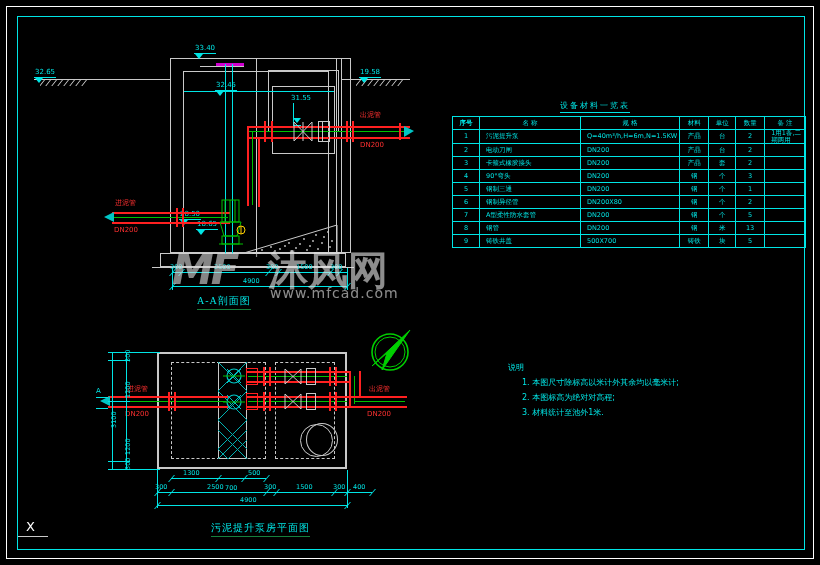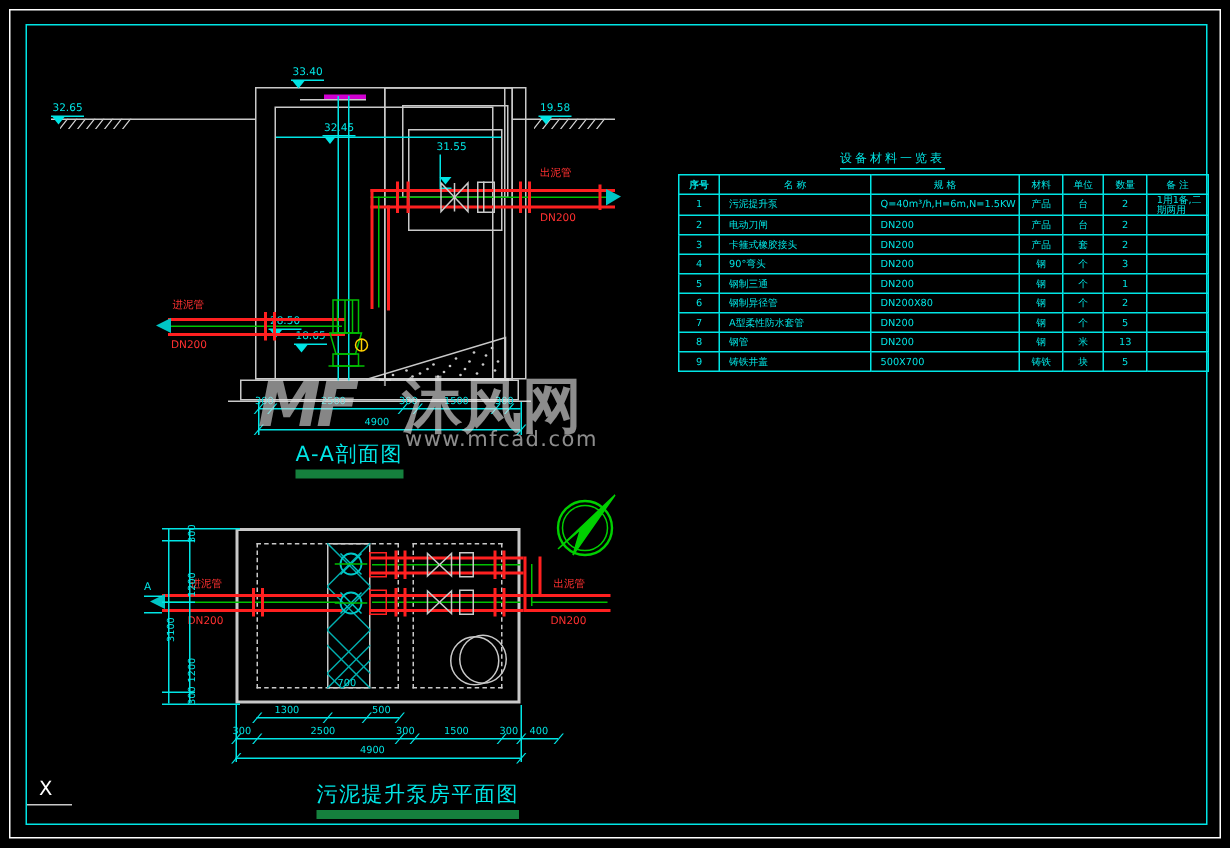--- a/index.html
+++ b/index.html
@@ -64,22 +64,22 @@
   #mat-table td.l{text-align:left;padding-left:6px;}
   .tbl-title{position:absolute;left:560px;top:100px;color:#00e5e5;font-size:8px;
              letter-spacing:2px;border-bottom:1px solid #00e5e5;padding-bottom:1px;}
 
   
   #notes{position:absolute;left:508px;top:362px;color:#00e5e5;font-size:8px;}
   #notes .nh{margin-bottom:4px;}
   #notes .ni{margin:0 0 4px 14px;white-space:nowrap;}
 
   
-  .vtitle{position:absolute;color:#00e5e5;font-size:14px;
-          border-bottom:6px solid #15803d;padding-bottom:1px;letter-spacing:1px;}
+  .vtitle{position:absolute;color:#00e5e5;font-size:10px;
+          border-bottom:1px solid #15803d;padding-bottom:1px;letter-spacing:1px;font-family:Liberation Serif, serif;}
 
   
   #wm{position:absolute;left:160px;top:243px;width:260px;height:60px;
       opacity:.62;pointer-events:none;}
   #wm .mf{position:absolute;left:12px;top:2px;font-size:42px;color:#d8d8d8;
           font-weight:bold;font-style:italic;letter-spacing:-3px;}
   #wm .cn{position:absolute;left:108px;top:0px;font-size:40px;color:#e4e4e4;
           font-weight:bold;}
   #wm .url{position:absolute;left:110px;top:42px;font-size:14px;color:#e4e4e4;
            letter-spacing:1px;}
@@ -392,21 +392,21 @@
       <span class="dimvtxt" style="left:110px;top:428px;">3100</span>
     </div>
 
     <div>
       <div class="dim" style="left:171px;top:478px;width:95px;"></div>
       <span class="tick" style="position:absolute;left:171px;top:475px;"></span>
       <span class="tick" style="position:absolute;left:218px;top:475px;"></span>
       <span class="tick" style="position:absolute;left:244px;top:475px;"></span>
       <span class="tick" style="position:absolute;left:266px;top:475px;"></span>
       <span class="dimtxt" style="left:183px;top:469px;">1300</span>
-      <span class="dimtxt" style="left:225px;top:451px;">700</span>
+      <span class="dimtxt" style="left:225px;top:484px;">700</span>
       <span class="dimtxt" style="left:248px;top:469px;">500</span>
     </div>
 
     <div>
       <div class="dim" style="left:157px;top:492px;width:215px;"></div>
       <span class="tick" style="position:absolute;left:157px;top:489px;"></span>
       <span class="tick" style="position:absolute;left:171px;top:489px;"></span>
       <span class="tick" style="position:absolute;left:266px;top:489px;"></span>
       <span class="tick" style="position:absolute;left:276px;top:489px;"></span>
       <span class="tick" style="position:absolute;left:334px;top:489px;"></span>
@@ -530,14 +530,20 @@
           <td class="l">铸铁井盖</td>
           <td class="l">500X700</td>
           <td>铸铁</td>
           <td>块</td>
           <td>5</td>
           <td class="l"></td>
         </tr>
       </tbody>
   </table>
 
+  <div id="notes">
+    <div class="nh">说明</div>
+    <div class="ni">1.  本图尺寸除标高以米计外其余均以毫米计;</div>
+    <div class="ni">2.  本图标高为绝对对高程;</div>
+    <div class="ni">3.  材料统计至池外1米.</div>
+  </div>
 
 </div>
 
 </body></html>

